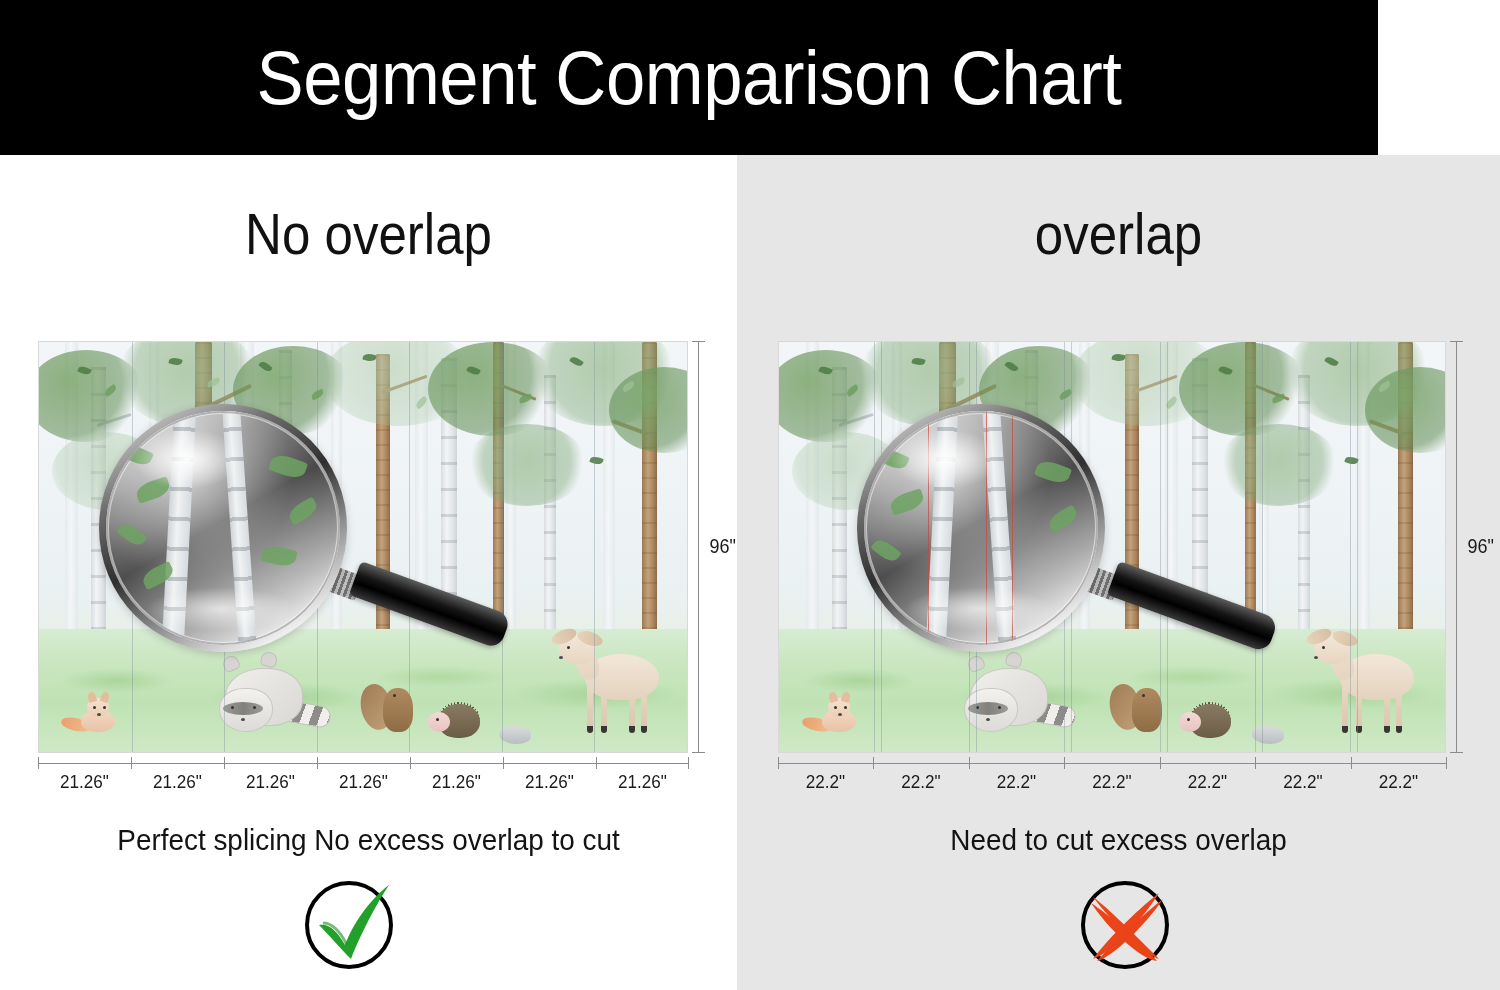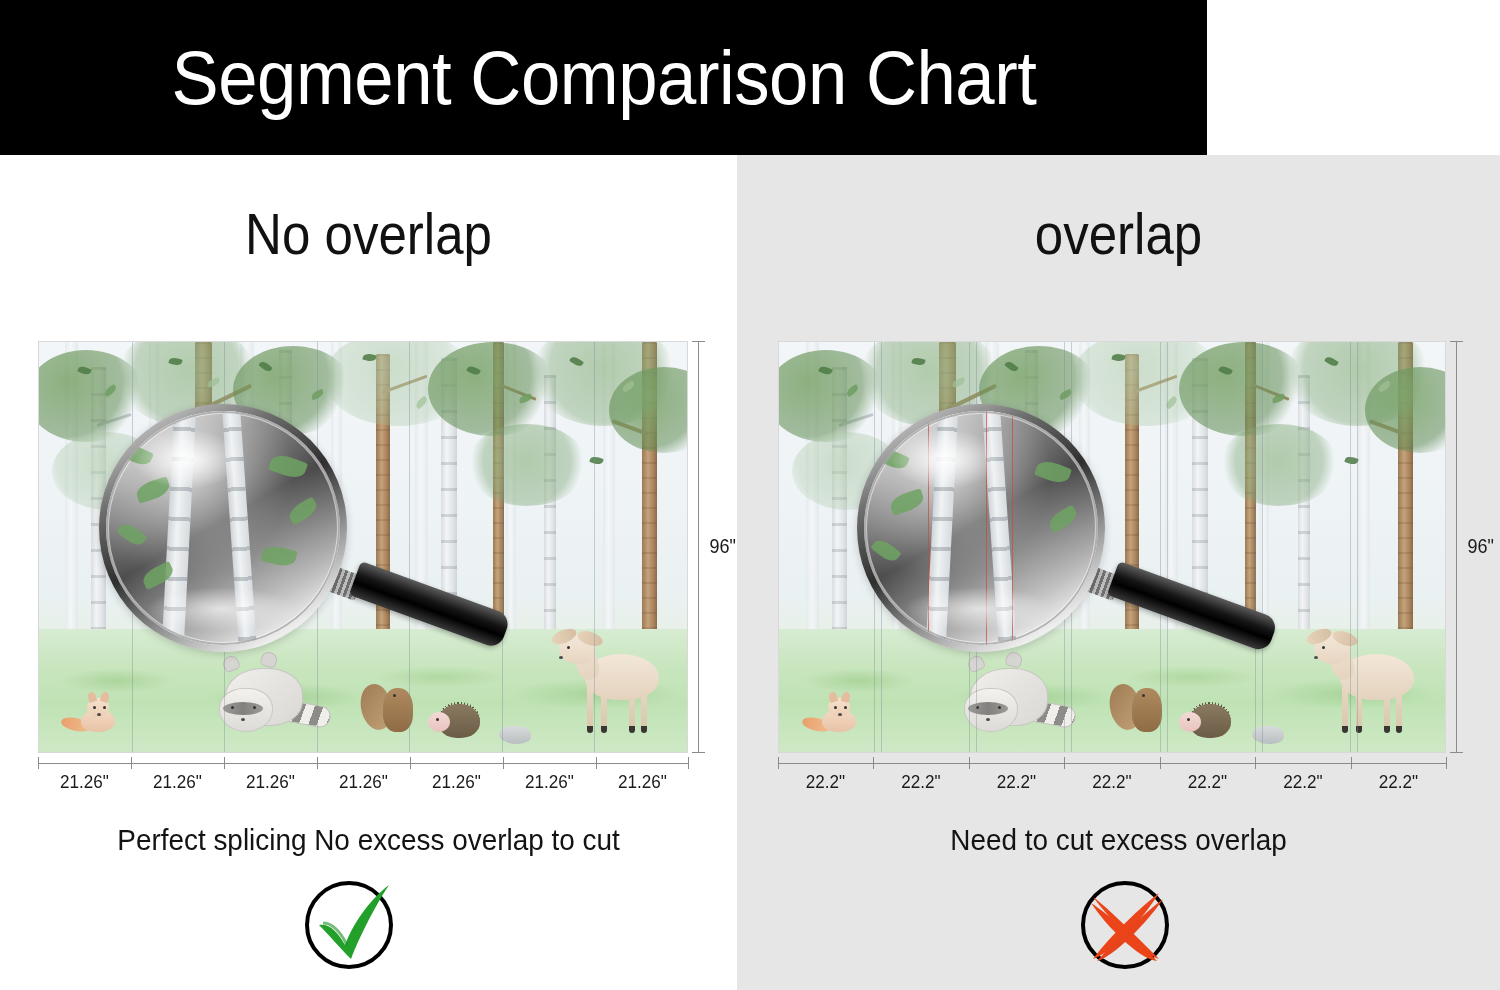--- a/index.html
+++ b/index.html
@@ -6,21 +6,21 @@
   html, body {
     width: 1500px; height: 990px;
     font-family: "Liberation Sans", sans-serif;
     background: #ffffff;
     overflow: hidden;
   }
   #root { position: relative; width: 1500px; height: 990px; }
 
   
   .banner {
-    position: absolute; left: 0; top: 0; width: 1207px; height: 155px;
+    position: absolute; left: 0; top: 0; width: 1378px; height: 155px;
     background: #000000;
     display: flex; align-items: center; justify-content: center;
   }
   .banner-title {
     color: #ffffff;
     font-size: 76px;
     font-weight: 400;
     letter-spacing: -0.5px;
     font-family: "Liberation Sans Narrow", "Liberation Sans", sans-serif;
     transform: scaleX(0.93);

